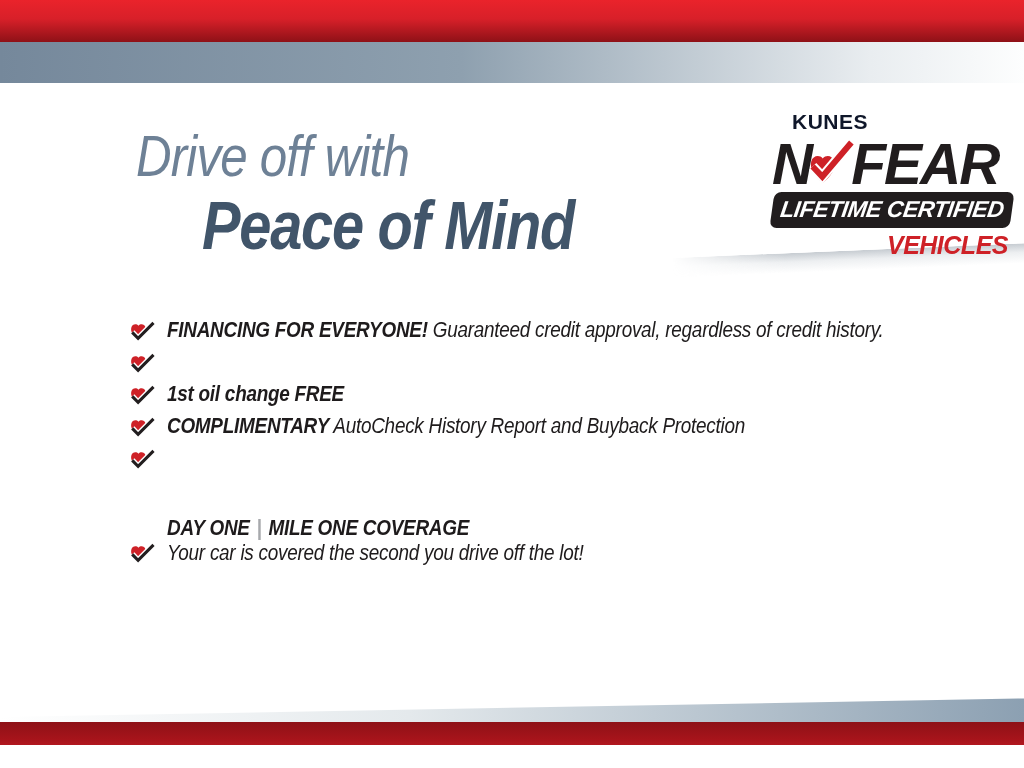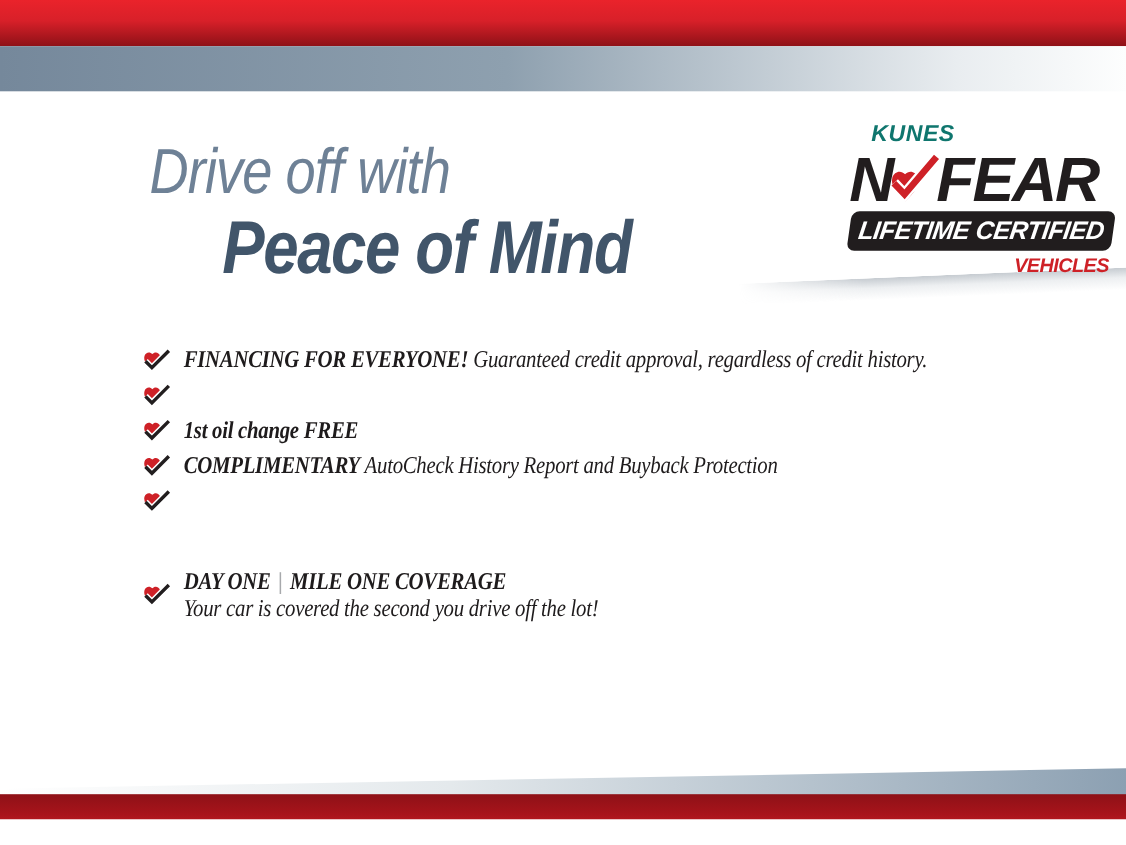--- a/index.html
+++ b/index.html
@@ -19,32 +19,32 @@
     -webkit-mask-image:linear-gradient(90deg,transparent 0%,#000 30%,#000 100%);
     mask-image:linear-gradient(90deg,transparent 0%,#000 30%,#000 100%);}
   
   .headline{position:absolute;left:0;top:0;}
   .head-line1{position:absolute;left:136px;top:122px;font-size:58px;font-style:italic;font-weight:400;
     color:#6e8196;white-space:nowrap;letter-spacing:-1px;transform:scaleX(0.85);transform-origin:left top;}
   .head-line2{position:absolute;left:202px;top:186px;font-size:68px;font-style:italic;font-weight:700;
     color:#41556a;white-space:nowrap;letter-spacing:-1.5px;transform:scaleX(0.85);transform-origin:left top;}
   
   .logo{position:absolute;left:772px;top:110px;width:240px;}
-  .logo-brand{margin-left:20px;font-size:21px;font-style:italic;font-weight:700;color:#0f766e;letter-spacing:0.5px;}
+  .logo-brand{margin-left:20px;font-size:21px;font-weight:700;color:#0f172a;letter-spacing:0.5px;}
   .logo-word{display:flex;align-items:flex-end;margin-top:-2px;font-size:57px;font-weight:700;font-style:italic;
     color:#211d1e;letter-spacing:-2px;line-height:0.82;height:56px;}
   .logo-word .heart{width:48px;height:54px;margin:0 -5px 0 -3px;position:relative;top:3px;z-index:2;}
   .logo-banner{margin-top:4px;background:#211d1e;border-radius:7px;transform:skewX(-8deg);
     padding:4px 6px 5px 6px;text-align:center;color:#ffffff;font-size:23px;font-weight:700;font-style:italic;
     letter-spacing:-0.5px;white-space:nowrap;}
-  .logo-footer{margin-top:3px;text-align:right;padding-right:4px;color:#ce2127;font-size:18px;
+  .logo-footer{margin-top:3px;text-align:right;padding-right:4px;color:#ce2127;font-size:25px;
     font-weight:700;font-style:italic;letter-spacing:-0.5px;}
   
   .benefits{position:absolute;left:126px;top:311px;width:860px;margin:0;padding:0;list-style:none;}
-  .benefit{display:flex;align-items:center;height:32px;font-family:Liberation Serif, serif;}
+  .benefit{display:flex;align-items:flex-end;height:32px;}
   .benefit.has-sub{height:auto;margin-top:44px;}
   .check{flex:0 0 33px;margin-right:8px;margin-top:2px;}
   .check svg{display:block;width:33px;height:22px;}
   .textcol{flex:1;}
   .line{margin:0;font-size:22px;font-style:italic;color:#1e1b1c;letter-spacing:-0.3px;line-height:26px;
     white-space:nowrap;transform:scaleX(0.86);transform-origin:left top;}
   .line .bold{font-weight:700;}
   .line .reg{font-weight:400;}
   .line .pipe{font-weight:700;color:#a7a9ac;padding:0 8px;}
   .subline{margin:0;font-size:22px;font-style:italic;font-weight:400;color:#1e1b1c;letter-spacing:-0.3px;

